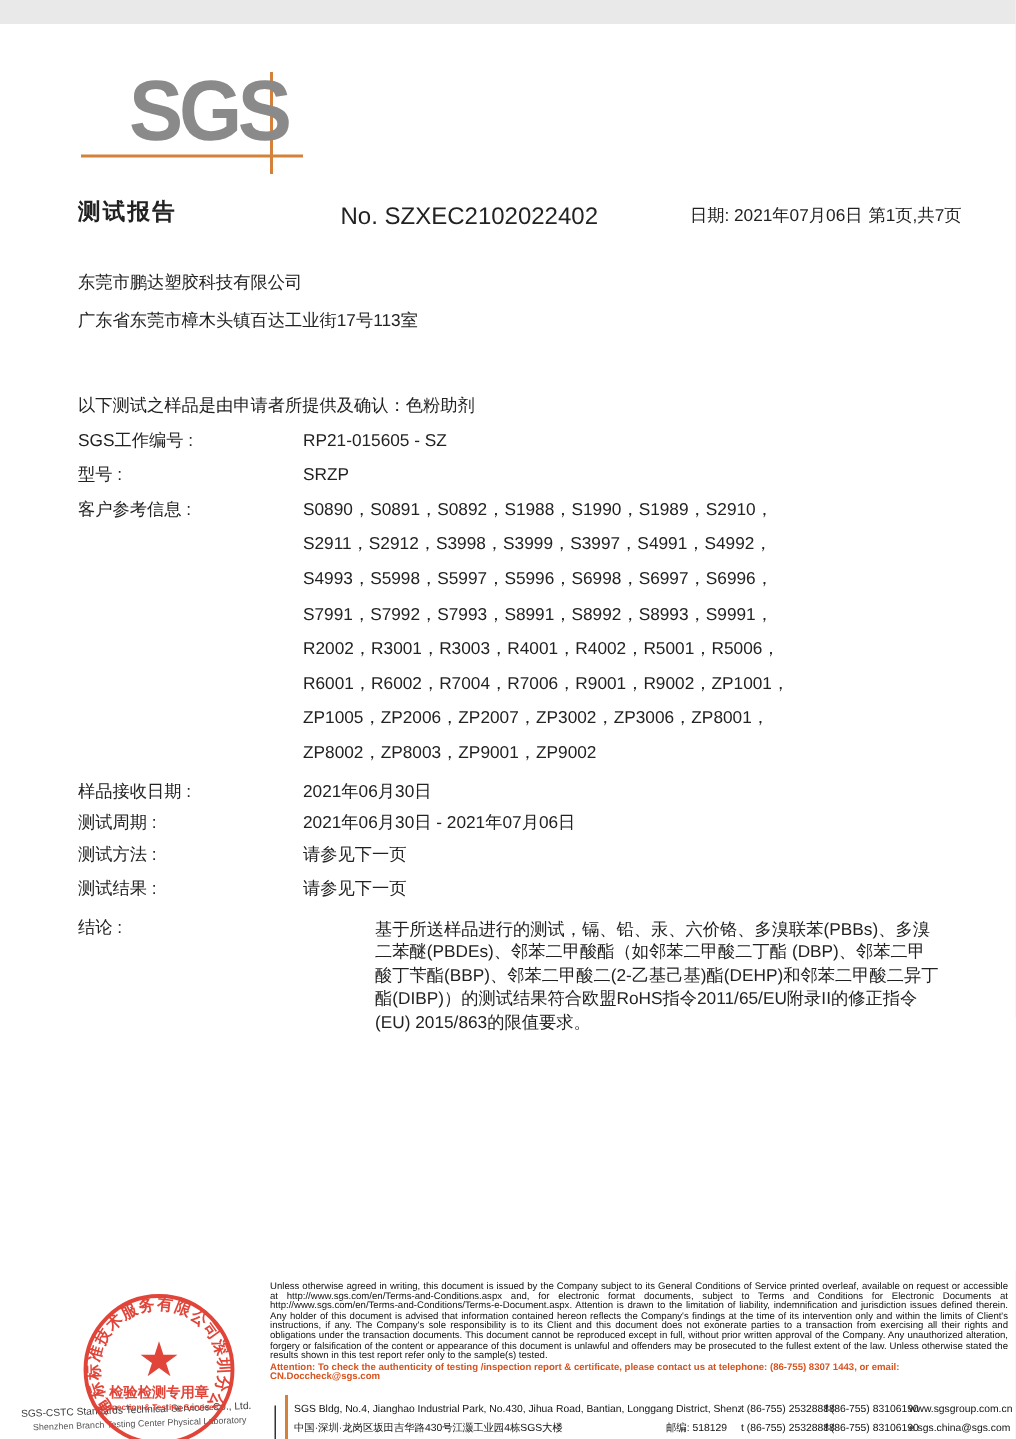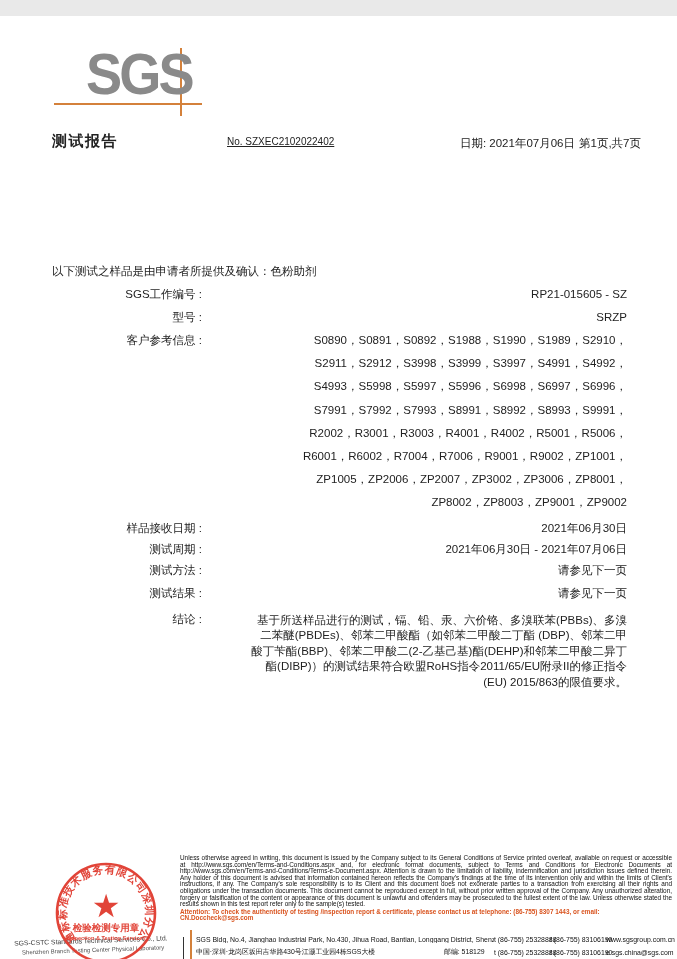--- a/index.html
+++ b/index.html
@@ -21,29 +21,29 @@
   .logo-text{
     position:absolute;left:34px;top:1px;font-size:57px;line-height:58px;
     font-weight:bold;color:var(--logo_gray);letter-spacing:-3px;
     transform:scaleX(.95);transform-origin:left top;
   }
   .logo-hline{position:absolute;left:2px;top:59px;width:148px;height:2px;background:var(--accent_orange);}
   .logo-vline{position:absolute;left:128px;top:4px;width:2px;height:68px;background:var(--accent_orange);}
   
   .title-row{position:absolute;left:52px;right:52px;top:116px;height:22px;}
   .doc-title{position:absolute;left:0;top:0;margin:0;font-size:15px;font-weight:bold;letter-spacing:1.5px;}
-  .report-no{position:absolute;left:175px;top:4px;font-size:10px;text-decoration:underline;}
+  .report-no{position:absolute;left:175px;top:4px;font-size:16px;}
   .date-page{position:absolute;right:0;top:4px;font-size:11.5px;display:flex;gap:4px;}
   
   .applicant{position:absolute;left:52px;top:161px;font-size:11.5px;line-height:25px;}
   .applicant p{margin:0;}
   
   .fields{position:absolute;left:52px;top:249px;width:575px;font-size:11.5px;line-height:13px;}
   .statement{margin:0 0 10px 0;}
-  .frow{display:flex;margin-bottom:10px;text-align:right;}
+  .frow{display:flex;margin-bottom:10px;}
   .frow .lbl{width:150px;flex:none;}
   .frow .val{flex:1;}
   .frow-refs{margin-bottom:2px;}
   .ref-lines div{height:23.2px;line-height:13px;}
   .frow-received{margin-bottom:8px;}
   .frow-period{margin-bottom:8px;}
   .frow-requested{margin-bottom:3px;}
   .frow-method{margin-bottom:10px;}
   .frow-result{margin-bottom:13px;}
   .frow-conclusion{margin-bottom:0;gap:48px;}
@@ -81,20 +81,24 @@
 
   <div class="title-row">
     <h1 class="doc-title">测试报告</h1>
     <span class="report-no">No. SZXEC2102022402</span>
     <span class="date-page">
       <span>日期: 2021年07月06日</span>
       <span>第1页,共7页</span>
     </span>
   </div>
 
+  <div class="applicant">
+    <p>东莞市鹏达塑胶科技有限公司</p>
+    <p>广东省东莞市樟木头镇百达工业街17号113室</p>
+  </div>
 
   <div class="fields">
     <p class="statement">以下测试之样品是由申请者所提供及确认：色粉助剂</p>
 
     <div class="frow">
       <span class="lbl">SGS工作编号 :</span>
       <span class="val">RP21-015605 - SZ</span>
     </div>
 
     <div class="frow">

